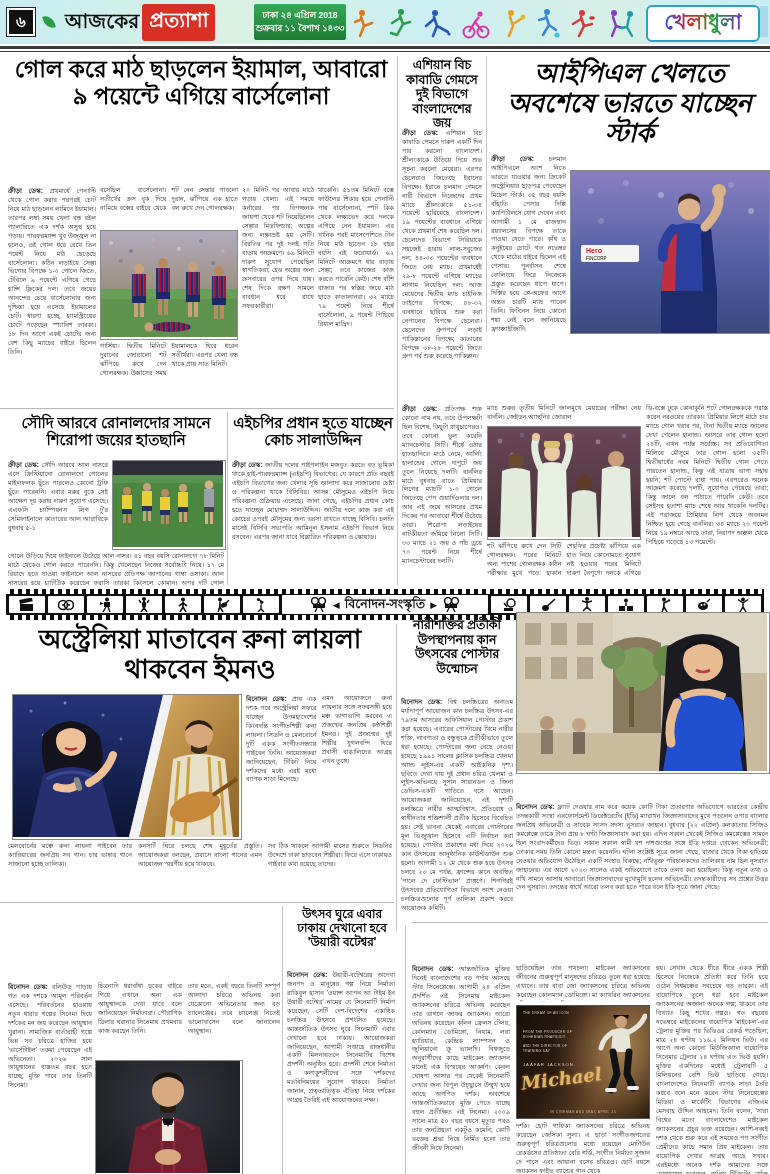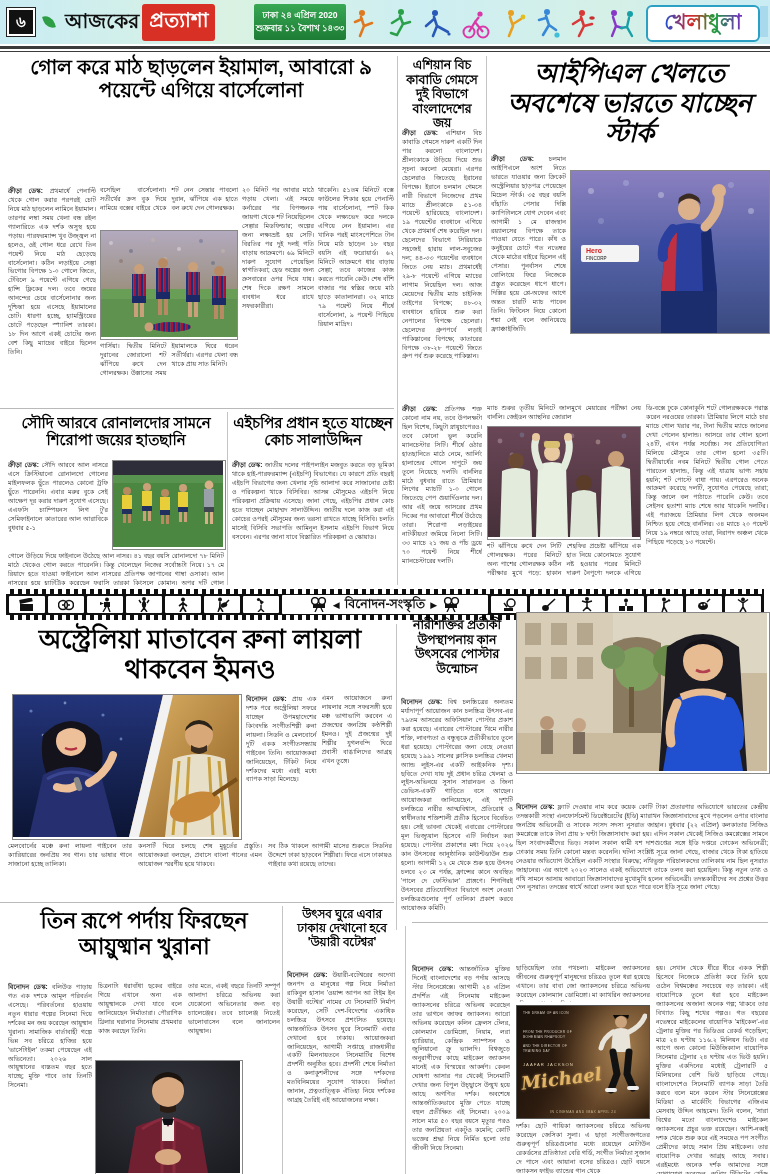--- a/index.html
+++ b/index.html
@@ -57,21 +57,21 @@
   <div class="abs masthead" style="left:0;top:0;width:770px;height:44px;">
     <div class="abs pgno" style="left:6px;top:7px;width:28px;height:28px;">
         <span>৬</span>
       </div>
     <div class="abs brand" style="left:44px;top:6px;height:32px;">
       <span class="leaf"></span>
       <span class="b1">আজকের</span>
       <span class="b2">প্রত্যাশা</span>
     </div>
     <div class="abs datebox" style="left:254px;top:4px;width:92px;height:36px;">
-      <span>ঢাকা ২৪ এপ্রিল 2020</span>
+      <span>ঢাকা ২৪ এপ্রিল 2018</span>
       <span>শুক্রবার ১১ বৈশাখ ১৪৩৩</span>
     </div>
     <div class="abs mico" style="left:352px;top:6px;height:34px;">
       <svg width="26" height="32" viewBox="0 0 26 32">
           <circle cx="10" cy="5" r="3" fill="#e07820"></circle>
           <path d="M9 9 L12 18 L8 28 M12 18 L20 15 M10 11 L3 14" stroke="#e07820" stroke-width="2.6" fill="none" stroke-linecap="round"></path>
         </svg>
       <svg width="26" height="32" viewBox="0 0 26 32">
           <circle cx="14" cy="4" r="3" fill="#2ba04a"></circle>
           <path d="M13 8 L16 16 L10 27 M16 16 L23 14 M13 10 L5 15 M10 27 L4 25" stroke="#2ba04a" stroke-width="2.6" fill="none" stroke-linecap="round"></path>
@@ -110,21 +110,21 @@
         </svg>
     </div>
     <div class="abs sportsbox" style="left:646px;top:5px;width:110px;height:33px;">
       <span class="rainbow">খেলাধুলা</span>
     </div>
     <div class="abs" style="left:760px;top:6px;width:8px;height:31px;background:#a9d9ec;"></div>
   </div>
   <div class="abs" style="left:0;top:46px;width:770px;height:3px;background:#3b3b3b;"></div>
   <div class="abs" style="left:0;top:51px;width:770px;height:1px;background:#3b3b3b;"></div>
 
-  <div class="abs hl" style="left:8px;top:56px;width:386px;height:126px;font-size:20px;">গোল করে মাঠ ছাড়লেন ইয়ামাল, আবারো ৯ পয়েন্টে এগিয়ে বার্সেলোনা</div>
+  <div class="abs hl" style="left:8px;top:56px;width:386px;height:126px;font-size:23px;">গোল করে মাঠ ছাড়লেন ইয়ামাল, আবারো ৯ পয়েন্টে এগিয়ে বার্সেলোনা</div>
   <div class="abs" style="left:8px;top:186px;width:386px;height:216px;display:flex;gap:4px;">
     <div class="bt" style="flex:0 0 88px;height:216px;"><b>ক্রীড়া ডেস্ক:</b> <span>প্রথমার্ধে পেনাল্টি থেকে গোল করার পরপরই চোট নিয়ে মাঠ ছাড়লেন লামিনে ইয়ামাল। তারপর লম্বা সময় খেলা বন্ধ রইল গ্যালারিতে এক দর্শক অসুস্থ হয়ে পড়ায়। পারফরম্যান্স খুব উজ্জ্বল না হলেও, ওই গোল ধরে রেখে তিন পয়েন্ট নিয়ে মাঠ ছেড়েছে বার্সেলোনা। কঠিন লড়াইয়ে সেল্তা ভিগোর বিপক্ষে ১-০ গোলে জিতে, টেবিলে ৯ পয়েন্টে এগিয়ে গেছে হান্সি ফ্লিকের দল। তবে জয়ের আনন্দের চেয়ে বার্সেলোনার জন্য দুশ্চিন্তা হয়ে এসেছে ইয়ামালের চোট। ধারণা হচ্ছে, হ্যামস্ট্রিংয়ের চোটে পড়েছেন স্প্যানিশ তারকা। ১৮ দিন আগে একই চোটের জন্য বেশ কিছু ম্যাচের বাইরে ছিলেন তিনি।</span></div>
     <div style="flex:0 0 138px;display:flex;flex-direction:column;gap:2px;">
       <div class="bt cap2" style="height:42px;">বসেছিল বার্সেলোনা। সতীর্থের ক্রস বুক দিয়ে নামিয়ে বক্সের বাইরে থেকে শট নেন সেন্তার পাবলো দুরান, ঝাঁপিয়ে এক হাতে বল রুখে দেন গোলরক্ষক।</div>
       <div class="photo" style="height:108px;border:1px solid #888;">
         <svg width="136" height="106" viewBox="0 0 136 106">
           <defs>
             <linearGradient id="crowdA" x1="0" y1="0" x2="0" y2="1">
                 <stop offset="0" stop-color="#b3aabf"></stop>
                 <stop offset="1" stop-color="#9a8f7c"></stop>
@@ -548,21 +548,20 @@
         <path d="M158 86 Q186 70 214 86 L226 158 L146 158 Z" fill="#2050d0"></path>
         <path d="M160 90 Q150 110 154 130" stroke="#e8bc92" stroke-width="9" fill="none" stroke-linecap="round"></path>
         <path d="M212 90 Q224 110 220 132" stroke="#2050d0" stroke-width="12" fill="none" stroke-linecap="round"></path>
         <path d="M164 84 Q186 74 208 84" stroke="#e8bc92" stroke-width="7" fill="none"></path>
       </g>
     </svg>
   </div>
   <div class="abs bt" style="left:516px;top:802px;width:252px;height:116px;"><b>বিনোদন ডেস্ক:</b> <span>ফ্ল্যাট দেওয়ার নাম করে কয়েক কোটি টাকা প্রতারণার অভিযোগে ভারতের কেন্দ্রীয় তদন্তকারী সংস্থা এনফোর্সমেন্ট ডিরেক্টরেটের (ইডি) ম্যারাথন জিজ্ঞাসাবাদের মুখে পড়লেন ওপার বাংলার জনপ্রিয় অভিনেত্রী ও সাবেক সংসদ সদস্য নুসরাত জাহান। বুধবার (২২ এপ্রিল) কলকাতার সিজিও কমপ্লেক্সে তাকে টানা প্রায় ৮ ঘণ্টা জিজ্ঞাসাবাদ করা হয়। এদিন সকাল থেকেই সিজিও কমপ্লেক্সের সামনে ছিল সংবাদকর্মীদের ভিড়। সকাল সকাল স্বামী যশ দাশগুপ্তের সঙ্গে ইডি দপ্তরে ঢোকেন অভিনেত্রী; ঢোকার সময় তিনি কোনো মন্তব্য করেননি। ঘটনা সংশ্লিষ্ট সূত্রে জানা গেছে, বাজার থেকে টাকা হাতিয়ে নেওয়ার অভিযোগ উঠেছিল একটি সংস্থার বিরুদ্ধে; নথিভুক্ত পরিচালকদের তালিকায় নাম ছিল নুসরাত জাহানের। এর আগে ২০২৩ সালেও একই অভিযোগে তাকে তলব করা হয়েছিল। কিন্তু নতুন তথ্য ও নথি সামনে আসায় আবারো জিজ্ঞাসাবাদের মুখোমুখি হলেন অভিনেত্রী। তদন্তকারীদের সব প্রশ্নের উত্তর দেন নুসরাত। তদন্তের স্বার্থে আরো তলব করা হতে পারে বলে ইডি সূত্রে জানা গেছে।</span></div>
 
   <div class="abs hr" style="left:0;top:902px;width:394px;"></div>
-  <div class="abs hl" style="left:8px;top:908px;width:272px;height:70px;font-size:22px;">তিন রূপে পর্দায় ফিরছেন আয়ুষ্মান খুরানা</div>
   <div class="abs" style="left:8px;top:982px;width:272px;height:192px;">
     <div class="bt abs" style="left:0;top:0;width:84px;height:192px;"><b>বিনোদন ডেস্ক:</b> <span>বলিউড পাড়ায় গত এক দশকে আমূল পরিবর্তন এসেছে। পরিবর্তনের হাওয়ায় নতুন ধারার গল্পের সিনেমা দিয়ে দর্শকের মন জয় করেছেন আয়ুষ্মান খুরানা। সামাজিক বার্তাবাহী গল্পে ভিন্ন সব চরিত্রে হাজির হয়ে 'ভার্সেটাইল' তকমা পেয়েছেন এই অভিনেতা। ২০২৬ সাল আয়ুষ্মানের ব্যস্ততম বছর হতে যাচ্ছে; মুক্তি পাবে তার তিনটি সিনেমা।</span></div>
     <div class="bt abs" style="left:90px;top:0;width:84px;height:74px;">চিত্রনাট্য ধরাবাঁধা ছকের বাইরে গিয়ে এখানে অন্য এক আয়ুষ্মানকে দেখা যাবে বলে জানিয়েছেন নির্মাতারা। পৌরাণিক থ্রিলার ঘরানার সিনেমায় প্রথমবার কাজ করছেন তিনি।</div>
     <div class="bt abs" style="left:180px;top:0;width:92px;height:74px;">তার মতে, একই বছরে তিনটি সম্পূর্ণ আলাদা চরিত্রে অভিনয় করা যেকোনো অভিনেতার জন্য বড় চ্যালেঞ্জের। তবে চ্যালেঞ্জ নিতেই ভালোবাসেন বলে জানালেন আয়ুষ্মান।</div>
     <div class="abs photo" style="left:87px;top:78px;width:146px;height:114px;border:1px solid #888;">
       <svg width="144" height="112" viewBox="0 0 144 112">
         <defs>
             <radialGradient id="bgA" cx="0.5" cy="0.35" r="0.9">
               <stop offset="0" stop-color="#34363e"></stop>
               <stop offset="1" stop-color="#17181d"></stop>

